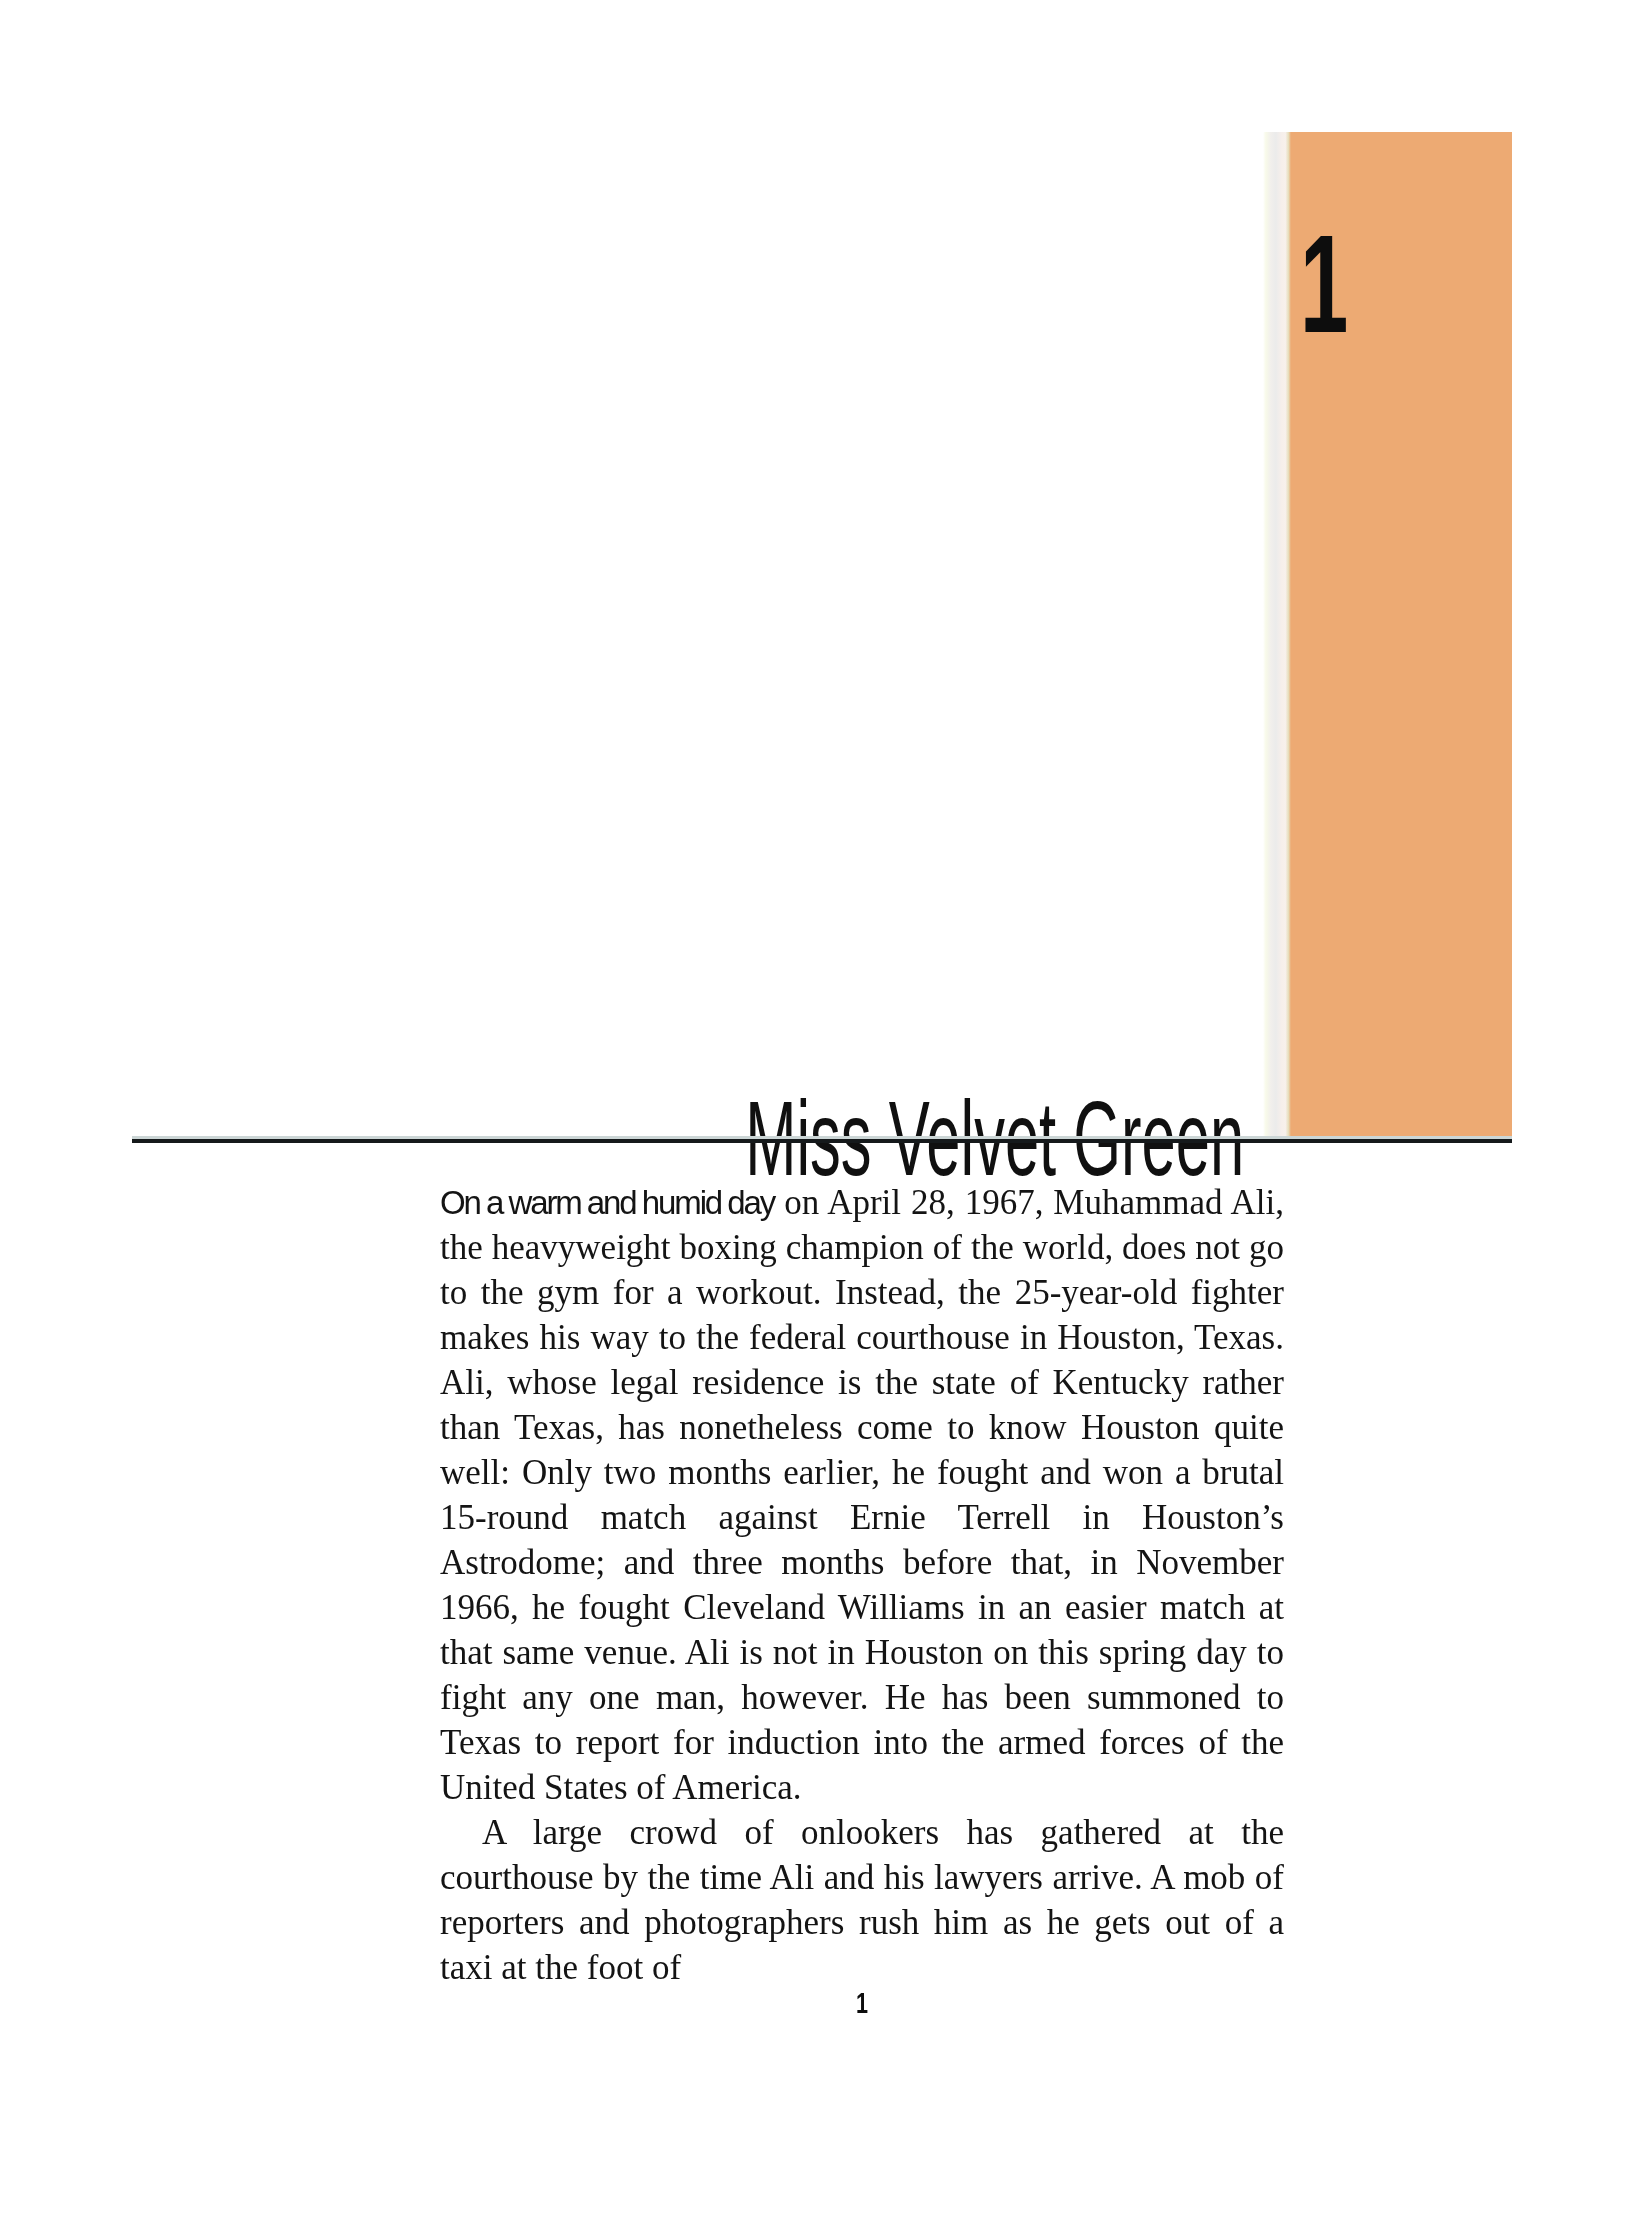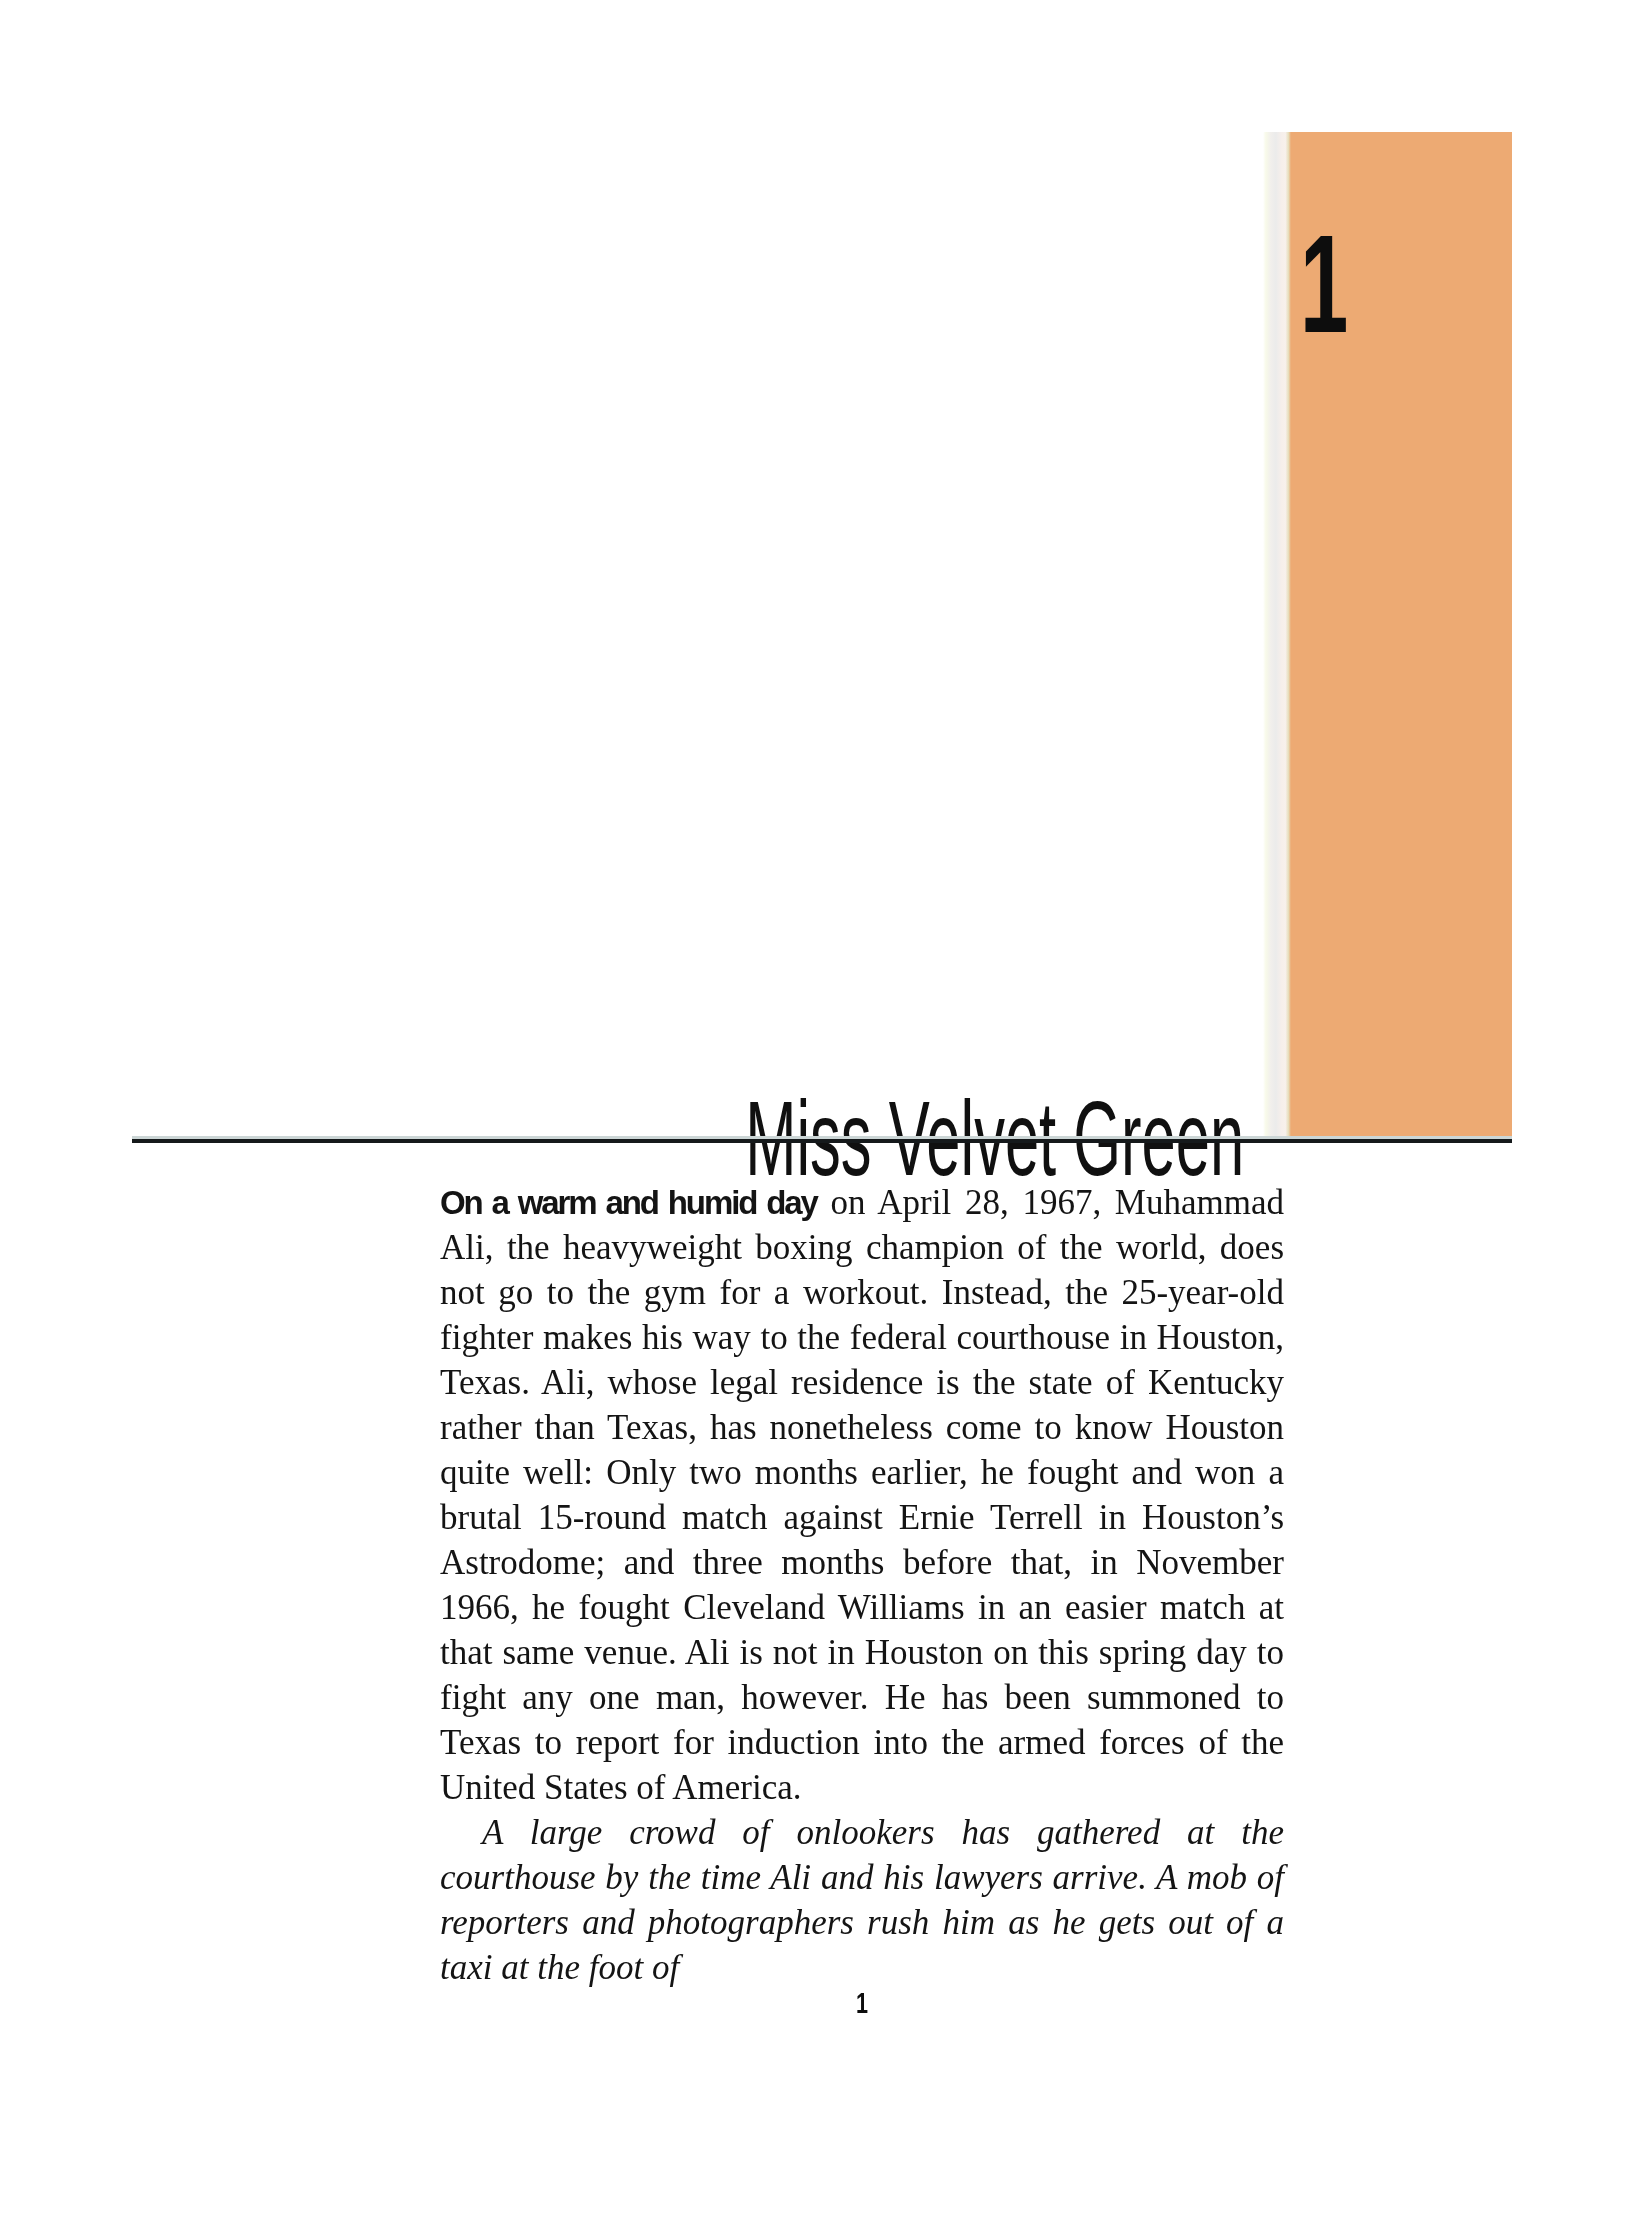--- a/index.html
+++ b/index.html
@@ -104,28 +104,27 @@
     line-height: 45px;
     text-align: justify;
     hyphens: none;
   }
   .body-text p {
     margin: 0;
     padding: 0;
   }
   .para-lead {
     font-family: "Liberation Sans", sans-serif;
-    font-weight: bold;
+    font-weight: normal;
     letter-spacing: -2.1px;
     word-spacing: -2.1px;
     font-size: 33px;
   }
   .para-indent {
     text-indent: 42px;
-    font-style: italic;
   }
 
   
   .page-number {
     position: absolute;
     left: 440px;
     top: 1988px;
     width: 844px;
     text-align: center;
     font-family: "Liberation Sans", sans-serif;

